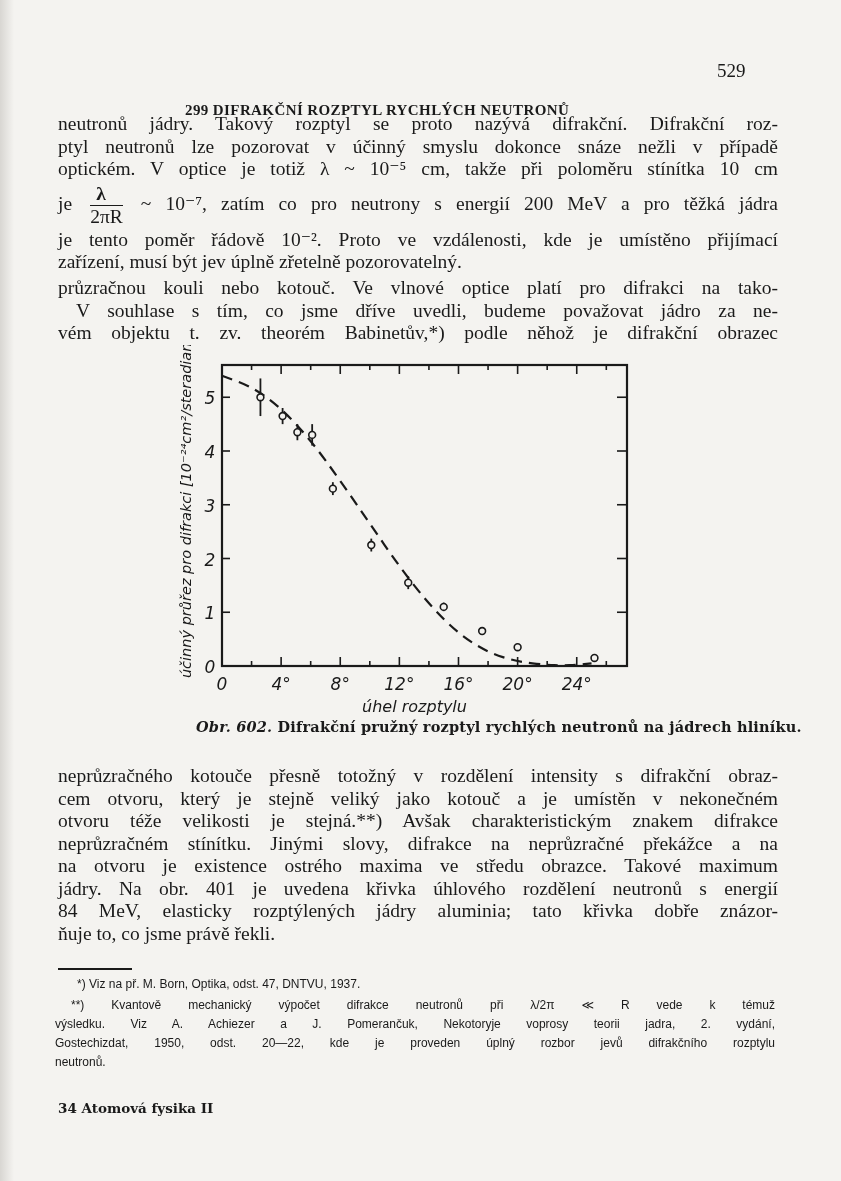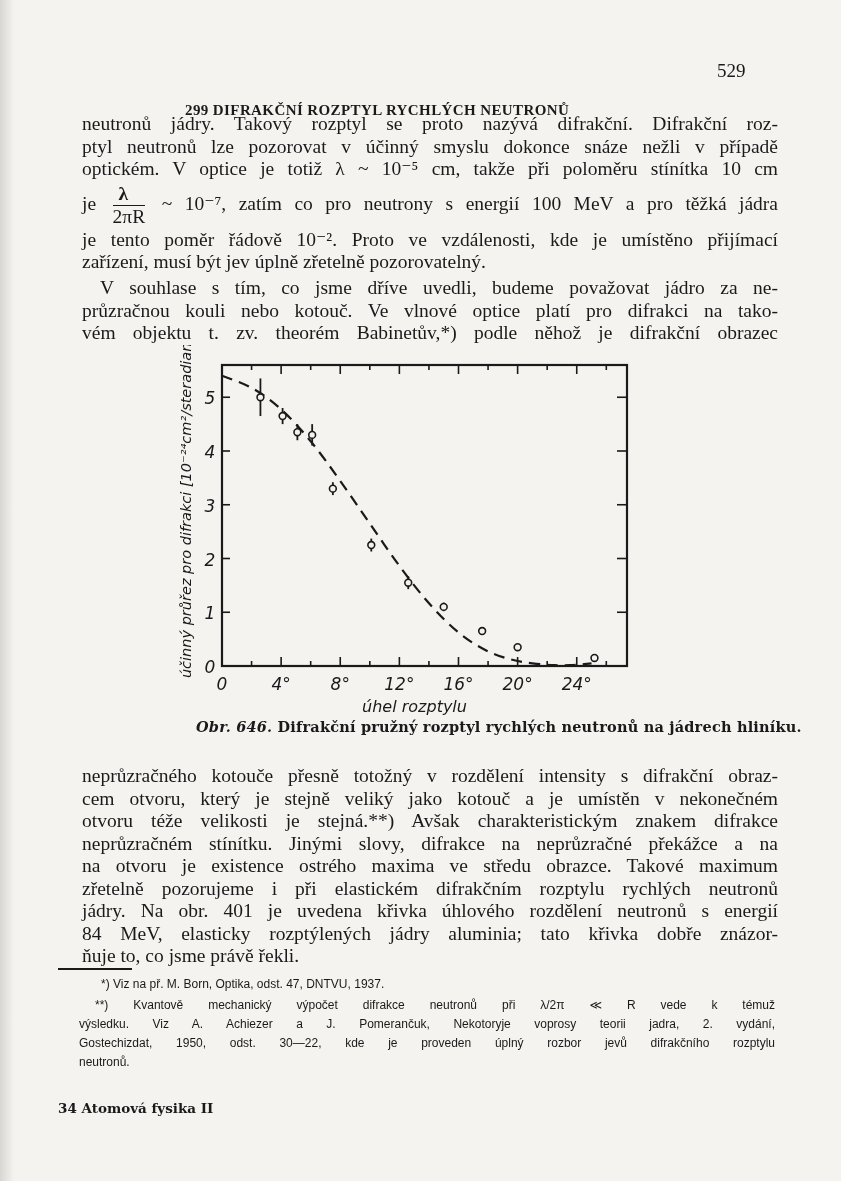--- a/index.html
+++ b/index.html
@@ -9,21 +9,21 @@
     font-family: "Liberation Serif", "DejaVu Serif", serif;
     color: #1a1a1a;
   }
   .page-shadow { position: absolute; left: 0; top: 0; width: 14px; height: 1181px;
     background: linear-gradient(to right, #d8d6d2, #f4f3f0); }
   .running-head { position: absolute; top: 62px; left: 185px; font-size: 15px;
     letter-spacing: 0.4px; font-weight: bold; text-transform: uppercase; margin-top: 40px; }
   .page-number { position: absolute; top: 60px; left: 717px; font-size: 19px; }
   .para { position: absolute; left: 58px; width: 720px; font-size: 19.5px; line-height: 22.5px;
     text-align: justify; text-align-last: justify; }
-  .line { display: block; white-space: nowrap; text-align-last: justify; text-align: justify; margin-left: 24px; }
+  .line { display: block; white-space: nowrap; text-align-last: justify; text-align: justify; }
   .line.last-line { text-align-last: left; }
   .frac { display: inline-block; vertical-align: middle; text-align: center; margin: 0 4px; }
   .frac .num { display: block; border-bottom: 1px solid #1a1a1a; padding: 0 6px; font-weight: bold; }
   .frac .den { display: block; }
   .figure { position: absolute; left: 170px; top: 345px; width: 470px; height: 370px; }
   .caption { position: absolute; top: 718px; left: 196px; font-size: 14.5px; font-weight: bold;
     font-family: "DejaVu Serif", serif; letter-spacing: 0.2px; }
   .caption i { font-style: italic; }
   .footnote-rule { position: absolute; left: 58px; top: 968px; width: 74px; height: 1.5px; background: #1a1a1a; }
   .footnote { position: absolute; left: 55px; width: 720px; font-size: 12px; line-height: 19px;
@@ -43,29 +43,29 @@
 <div class="para" style="top:113px;">
   <span class="line">neutronů jádry. Takový rozptyl se proto nazývá difrakční. Difrakční roz-</span>
   <span class="line">ptyl neutronů lze pozorovat v účinný smyslu dokonce snáze nežli v případě</span>
   <span class="line">optickém. V optice je totiž λ ~ 10⁻⁵ cm, takže při poloměru stínítka 10 cm</span>
   <span class="line" style="margin-top:2px;">
     <span>je</span>
     <span class="frac">
       <span class="num">λ</span>
       <span class="den">2πR</span>
     </span>
-    <span>~ 10⁻⁷, zatím co pro neutrony s energií 100 MeV a pro těžká jádra</span>
+    <span>~ 10⁻⁷, zatím co pro neutrony s energií 200 MeV a pro těžká jádra</span>
   </span>
   <span class="line">je tento poměr řádově 10⁻². Proto ve vzdálenosti, kde je umístěno přijímací</span>
   <span class="line last-line">zařízení, musí být jev úplně zřetelně pozorovatelný.</span>
 </div>
 
 <div class="para" style="top:277px; left:58px;">
+  <span class="line">průzračnou kouli nebo kotouč. Ve vlnové optice platí pro difrakci na tako-</span>
   <span class="line" style="padding-left:18px;">V souhlase s tím, co jsme dříve uvedli, budeme považovat jádro za ne-</span>
-  <span class="line">průzračnou kouli nebo kotouč. Ve vlnové optice platí pro difrakci na tako-</span>
   <span class="line">vém objektu t. zv. theorém Babinetův,*) podle něhož je difrakční obrazec</span>
 </div>
 
 <div class="figure">
   <svg id="chart" width="470" height="370" viewBox="0 0 470 370">
     <g id="chart-frame">
         <rect x="52" y="20" width="405" height="301" fill="none" stroke="#1a1a1a" stroke-width="2.2"></rect>
       </g>
     <g id="chart-ticks">
         <line x1="81.56204379562044" y1="321" x2="81.56204379562044" y2="316" stroke="#1a1a1a" stroke-width="1.6"></line>
@@ -146,41 +146,40 @@
         <text x="40" y="166.75" text-anchor="middle" font-size="17" fill="#1a1a1a">3</text>
         <text x="40" y="113" text-anchor="middle" font-size="17" fill="#1a1a1a">4</text>
         <text x="40" y="59.25" text-anchor="middle" font-size="17" fill="#1a1a1a">5</text>
         <text x="244.5" y="367" text-anchor="middle" font-size="16" fill="#1a1a1a">úhel rozptylu</text>
         <text x="0" y="0" text-anchor="middle" font-size="14.5" fill="#1a1a1a" transform="translate(21, 162.5) rotate(-90)">účinný průřez pro difrakci [10⁻²⁴cm²/steradian]</text>
       </g>
   </svg>
 </div>
 
 <div class="caption">
-  <i>Obr. 646.</i>
+  <i>Obr. 602.</i>
   <span>Difrakční pružný rozptyl rychlých neutronů na jádrech hliníku.</span>
 </div>
 
 <div class="para" style="top:765px;">
   <span class="line">neprůzračného kotouče přesně totožný v rozdělení intensity s difrakční obraz-</span>
   <span class="line">cem otvoru, který je stejně veliký jako kotouč a je umístěn v nekonečném</span>
   <span class="line">otvoru téže velikosti je stejná.**) Avšak charakteristickým znakem difrakce</span>
   <span class="line">neprůzračném stínítku. Jinými slovy, difrakce na neprůzračné překážce a na</span>
   <span class="line">na otvoru je existence ostrého maxima ve středu obrazce. Takové maximum</span>
-  <span class="line">zřetelně pozorujeme i při elastickém difrakčním rozptylu rychlých neutronů</span>
   <span class="line">jádry. Na obr. 401 je uvedena křivka úhlového rozdělení neutronů s energií</span>
   <span class="line">84 MeV, elasticky rozptýlených jádry aluminia; tato křivka dobře znázor-</span>
   <span class="line last-line">ňuje to, co jsme právě řekli.</span>
 </div>
 
 <div class="footnote-rule"></div>
 
 <div class="footnote" style="top:975px; padding-left:22px; width:698px;">
   <span class="line last-line">*) Viz na př. M. Born, Optika, odst. 47, DNTVU, 1937.</span>
 </div>
 <div class="footnote" style="top:996px;">
   <span class="line" style="padding-left:16px;">**) Kvantově mechanický výpočet difrakce neutronů při λ/2π ≪ R vede k témuž</span>
   <span class="line">výsledku. Viz A. Achiezer a J. Pomerančuk, Nekotoryje voprosy teorii jadra, 2. vydání,</span>
-  <span class="line">Gostechizdat, 1950, odst. 30—22, kde je proveden úplný rozbor jevů difrakčního rozptylu</span>
+  <span class="line">Gostechizdat, 1950, odst. 20—22, kde je proveden úplný rozbor jevů difrakčního rozptylu</span>
   <span class="line last-line">neutronů.</span>
 </div>
 
 <div class="footer">34  Atomová fysika II</div>
 
 </body></html>

